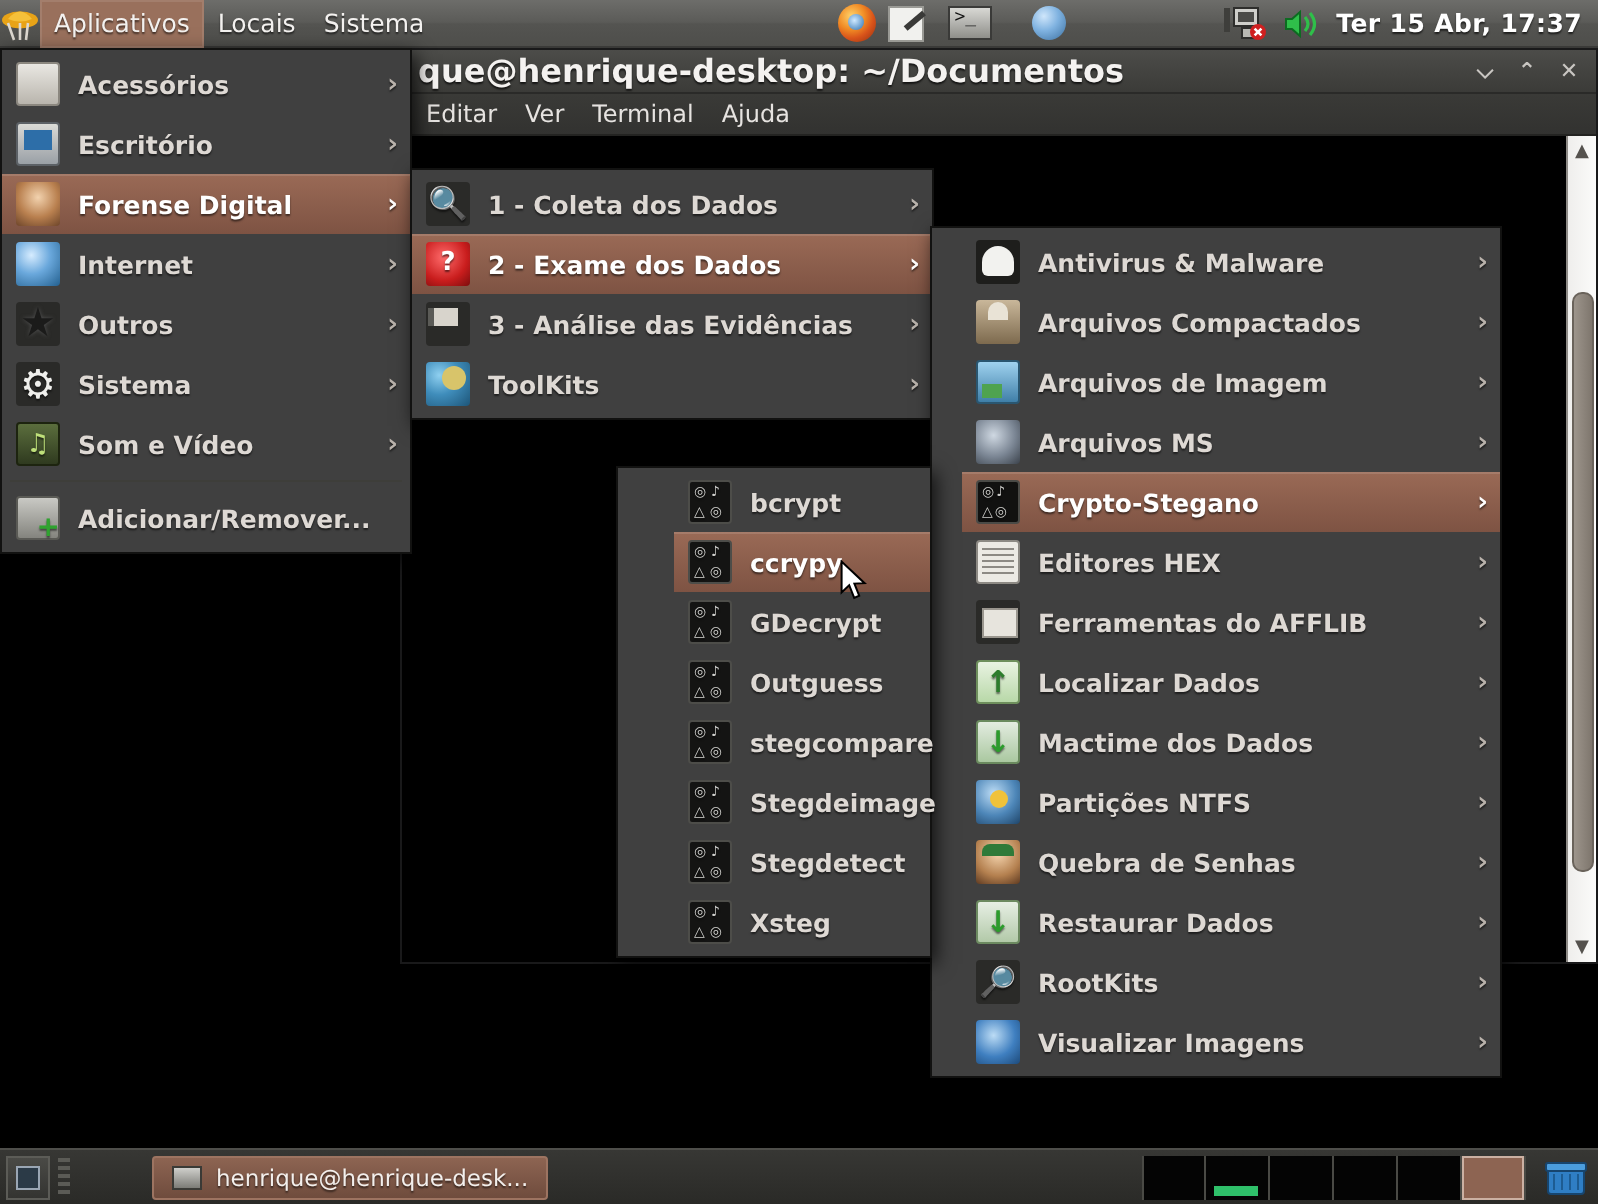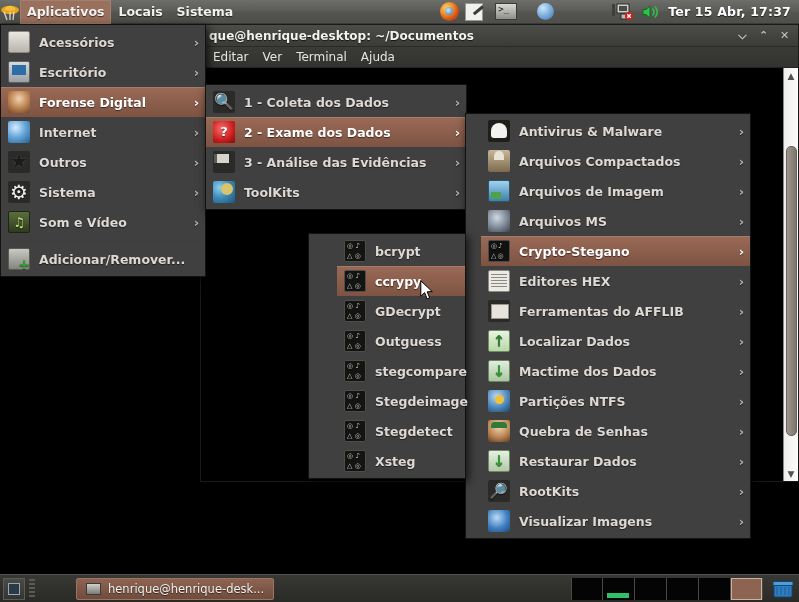--- a/index.html
+++ b/index.html
@@ -17,21 +17,21 @@
 
   
   #top-panel {
     position: absolute; left: 0; top: 0; width: 799px; height: 24px;
     background: linear-gradient(to bottom, #6d6d6a 0%, #5b5b58 48%, #545451 52%, #4e4e4b 100%);
     display: flex; align-items: center;
     border-bottom: 1px solid #3a3a38;
   }
   .tp-menu {
     height: 24px; display: flex; align-items: center; gap: 5px;
-    padding: 0 7px; color: #f3f1ef; font-size: 12.5px; font-weight: bold;
+    padding: 0 7px; color: #f3f1ef; font-size: 12.5px; font-weight: normal;
     text-shadow: 0 1px 1px rgba(0,0,0,.6); cursor: default;
   }
   .tp-menu.active { background: #99705c; box-shadow: inset 0 0 0 1px rgba(255,255,255,.10); }
   .tp-launchers { display: flex; align-items: center; gap: 6px; margin-left: 14px; }
   .tp-right { margin-left: auto; display: flex; align-items: center; gap: 8px; padding-right: 8px; }
   #clock { color: #fff; font-size: 12.5px; font-weight: bold; text-shadow: 0 1px 1px rgba(0,0,0,.65); letter-spacing: .2px; }
 
   
   .ico { position: relative; display: inline-block; }
   .ico-hat { width: 20px; height: 18px; }
@@ -54,21 +54,21 @@
   #terminal {
     position: absolute; left: 200px; top: 24px; width: 599px; height: 458px;
     background: #2b2b28; border: 1px solid #19191a;
     box-shadow: 0 2px 8px rgba(0,0,0,.7);
   }
   #term-titlebar {
     height: 22px; display:flex; align-items:center;
     background: linear-gradient(to bottom, #4c4c49 0%, #3b3b38 100%);
     padding: 0 4px 0 8px; border-bottom: 1px solid #2a2a28;
   }
-  #term-title { color: #f4f2f0; font-size: 12px; font-weight: bold; text-shadow: 0 1px 1px rgba(0,0,0,.7); }
+  #term-title { color: #f4f2f0; font-size: 16px; font-weight: bold; text-shadow: 0 1px 1px rgba(0,0,0,.7); }
   .wb-group { margin-left: auto; display:flex; align-items:center; gap: 2px; }
   .wb { width: 19px; height: 17px; display:flex; align-items:center; justify-content:center;
         color: #c9c6c2; font-size: 11px; font-weight: bold; border-radius: 2px; }
   #term-menubar { height: 21px; display:flex; align-items:center; gap: 2px; padding-left: 6px;
     background: linear-gradient(to bottom,#3a3a37,#323230); border-bottom: 1px solid #232321; }
   .tm { color: #e6e3e0; font-size: 12px; font-weight: normal; padding: 1px 6px; }
   #term-body { position: relative; height: 413px; background: #000; overflow: hidden; }
   #term-text { position: absolute; left: 4px; top: -4px; color: #25e025;
     font: bold 13.5px "DejaVu Sans Mono", "Liberation Mono", monospace; white-space: pre; letter-spacing: -.2px; }
   #term-cursor { display:inline-block; width: 9px; height: 15px; border: 1.5px solid #25e025;

